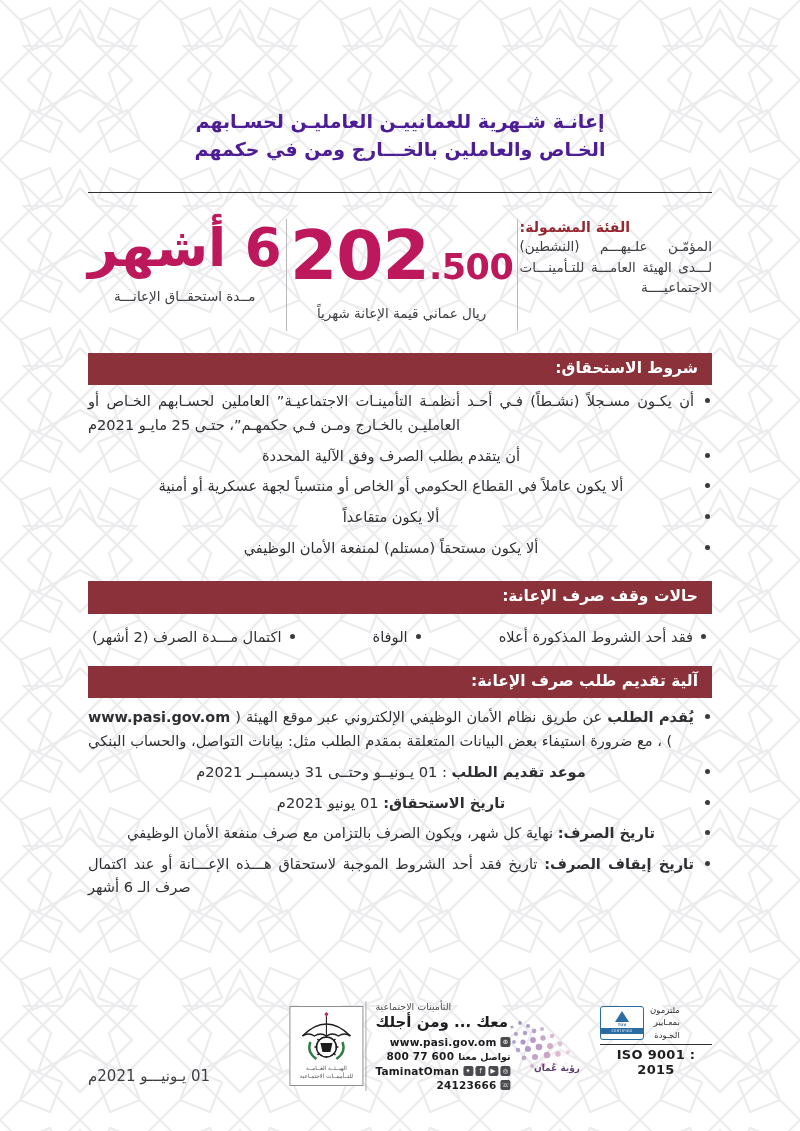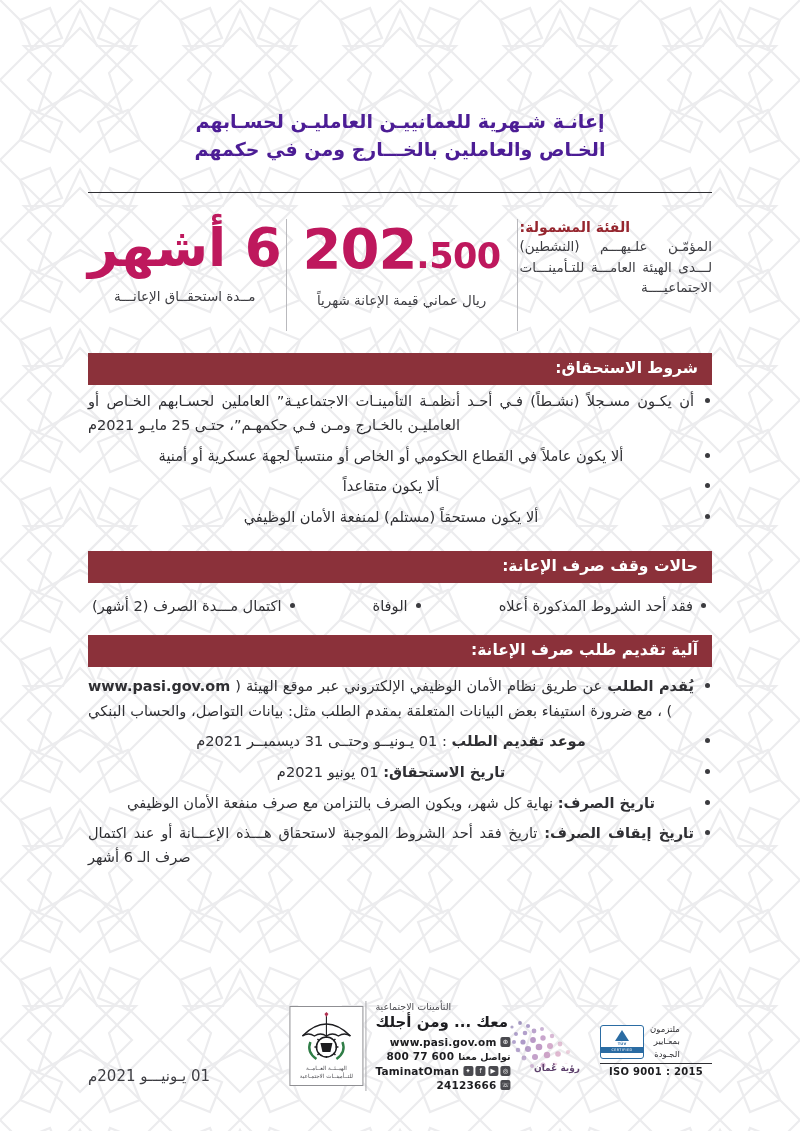--- a/index.html
+++ b/index.html
@@ -83,21 +83,21 @@
   }
   .big-num {
     color: #be185d;
     font-weight: bold;
     font-size: 53px;
     line-height: 1.08;
     direction: rtl;
     white-space: nowrap;
   }
   .big-num .amount-main {
-    font-size: 56px;
+    font-size: 68px;
     letter-spacing: -1px;
   }
   .big-num .amount-dec {
     font-size: 35px;
     letter-spacing: -0.5px;
   }
   .stat-caption {
     color: #3d3d42;
     font-size: 13.5px;
     line-height: 1.5;
@@ -273,21 +273,21 @@
     font-size: 8.5px;
     line-height: 1.45;
     text-align: right;
   }
   .iso-rule {
     border-top: 1.3px solid #2f2f33;
     margin: 3px 0 2px 0;
   }
   .iso-std {
     color: #1d1d20;
-    font-size: 10px;
+    font-size: 13px;
     font-weight: bold;
     letter-spacing: 0.3px;
     direction: ltr;
   }
   
   .vision-block {
     position: absolute;
     right: 122px;
     bottom: 50px;
     width: 84px;
@@ -450,20 +450,21 @@
       <div class="stat stat-duration">
         <div class="big-num">6 أشهر</div>
         <div class="stat-caption">مــدة استحقــاق الإعانـــة</div>
       </div>
 
     </div>
 
     <div class="sec-bar sec-bar-1">شروط الاستحقاق:</div>
     <ul class="bullets list-conditions">
       <li>أن يكـون مسـجلاً (نشـطاً) فـي أحـد أنظمـة التأمينـات الاجتماعيـة” العاملين لحسـابهم الخـاص أو العامليـن بالخـارج ومـن فـي  حكمهـم”، حتـى 25 مايـو 2021م</li>
+      <li style="text-align-last:center;">أن يتقدم بطلب الصرف وفق الآلية المحددة</li>
       <li style="text-align-last:center;">ألا يكون عاملاً في القطاع الحكومي أو الخاص أو منتسباً لجهة عسكرية أو أمنية</li>
       <li style="text-align-last:center;">ألا يكون متقاعداً</li>
       <li style="text-align-last:center;">ألا يكون مستحقاً (مستلم) لمنفعة الأمان الوظيفي</li>
     </ul>
 
     <div class="sec-bar sec-bar-2">حالات وقف صرف الإعانة:</div>
     <div class="stop-row">
       <div class="stop-item">فقد أحد الشروط المذكورة أعلاه</div>
       <div class="stop-item">الوفاة</div>
       <div class="stop-item">اكتمال مـــدة الصرف (2 أشهر)</div>

